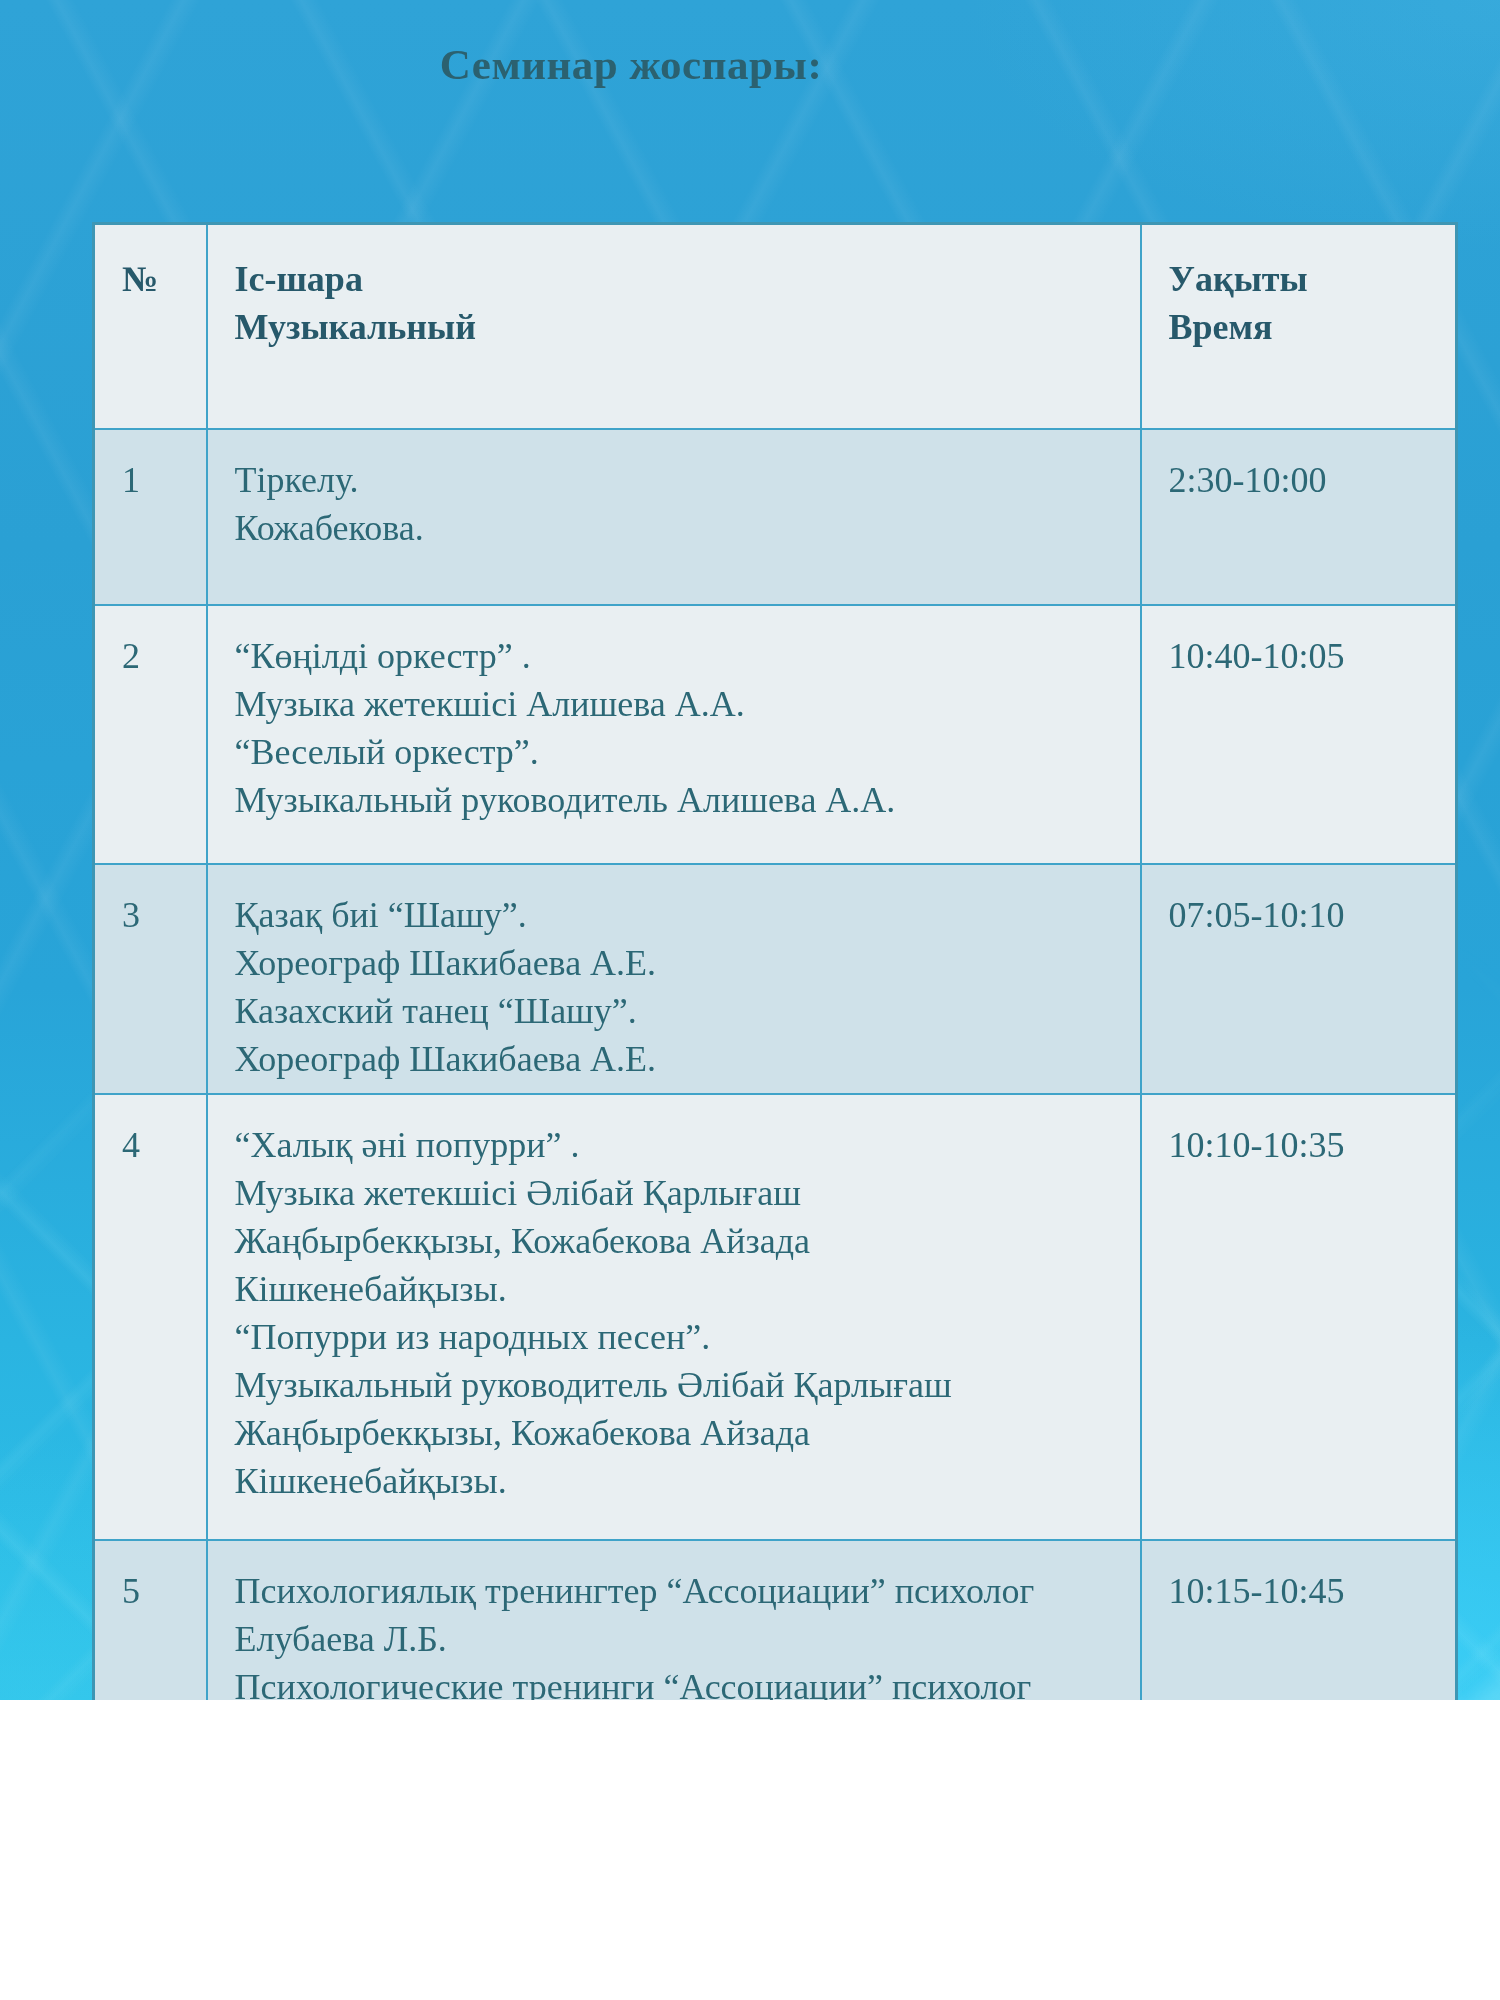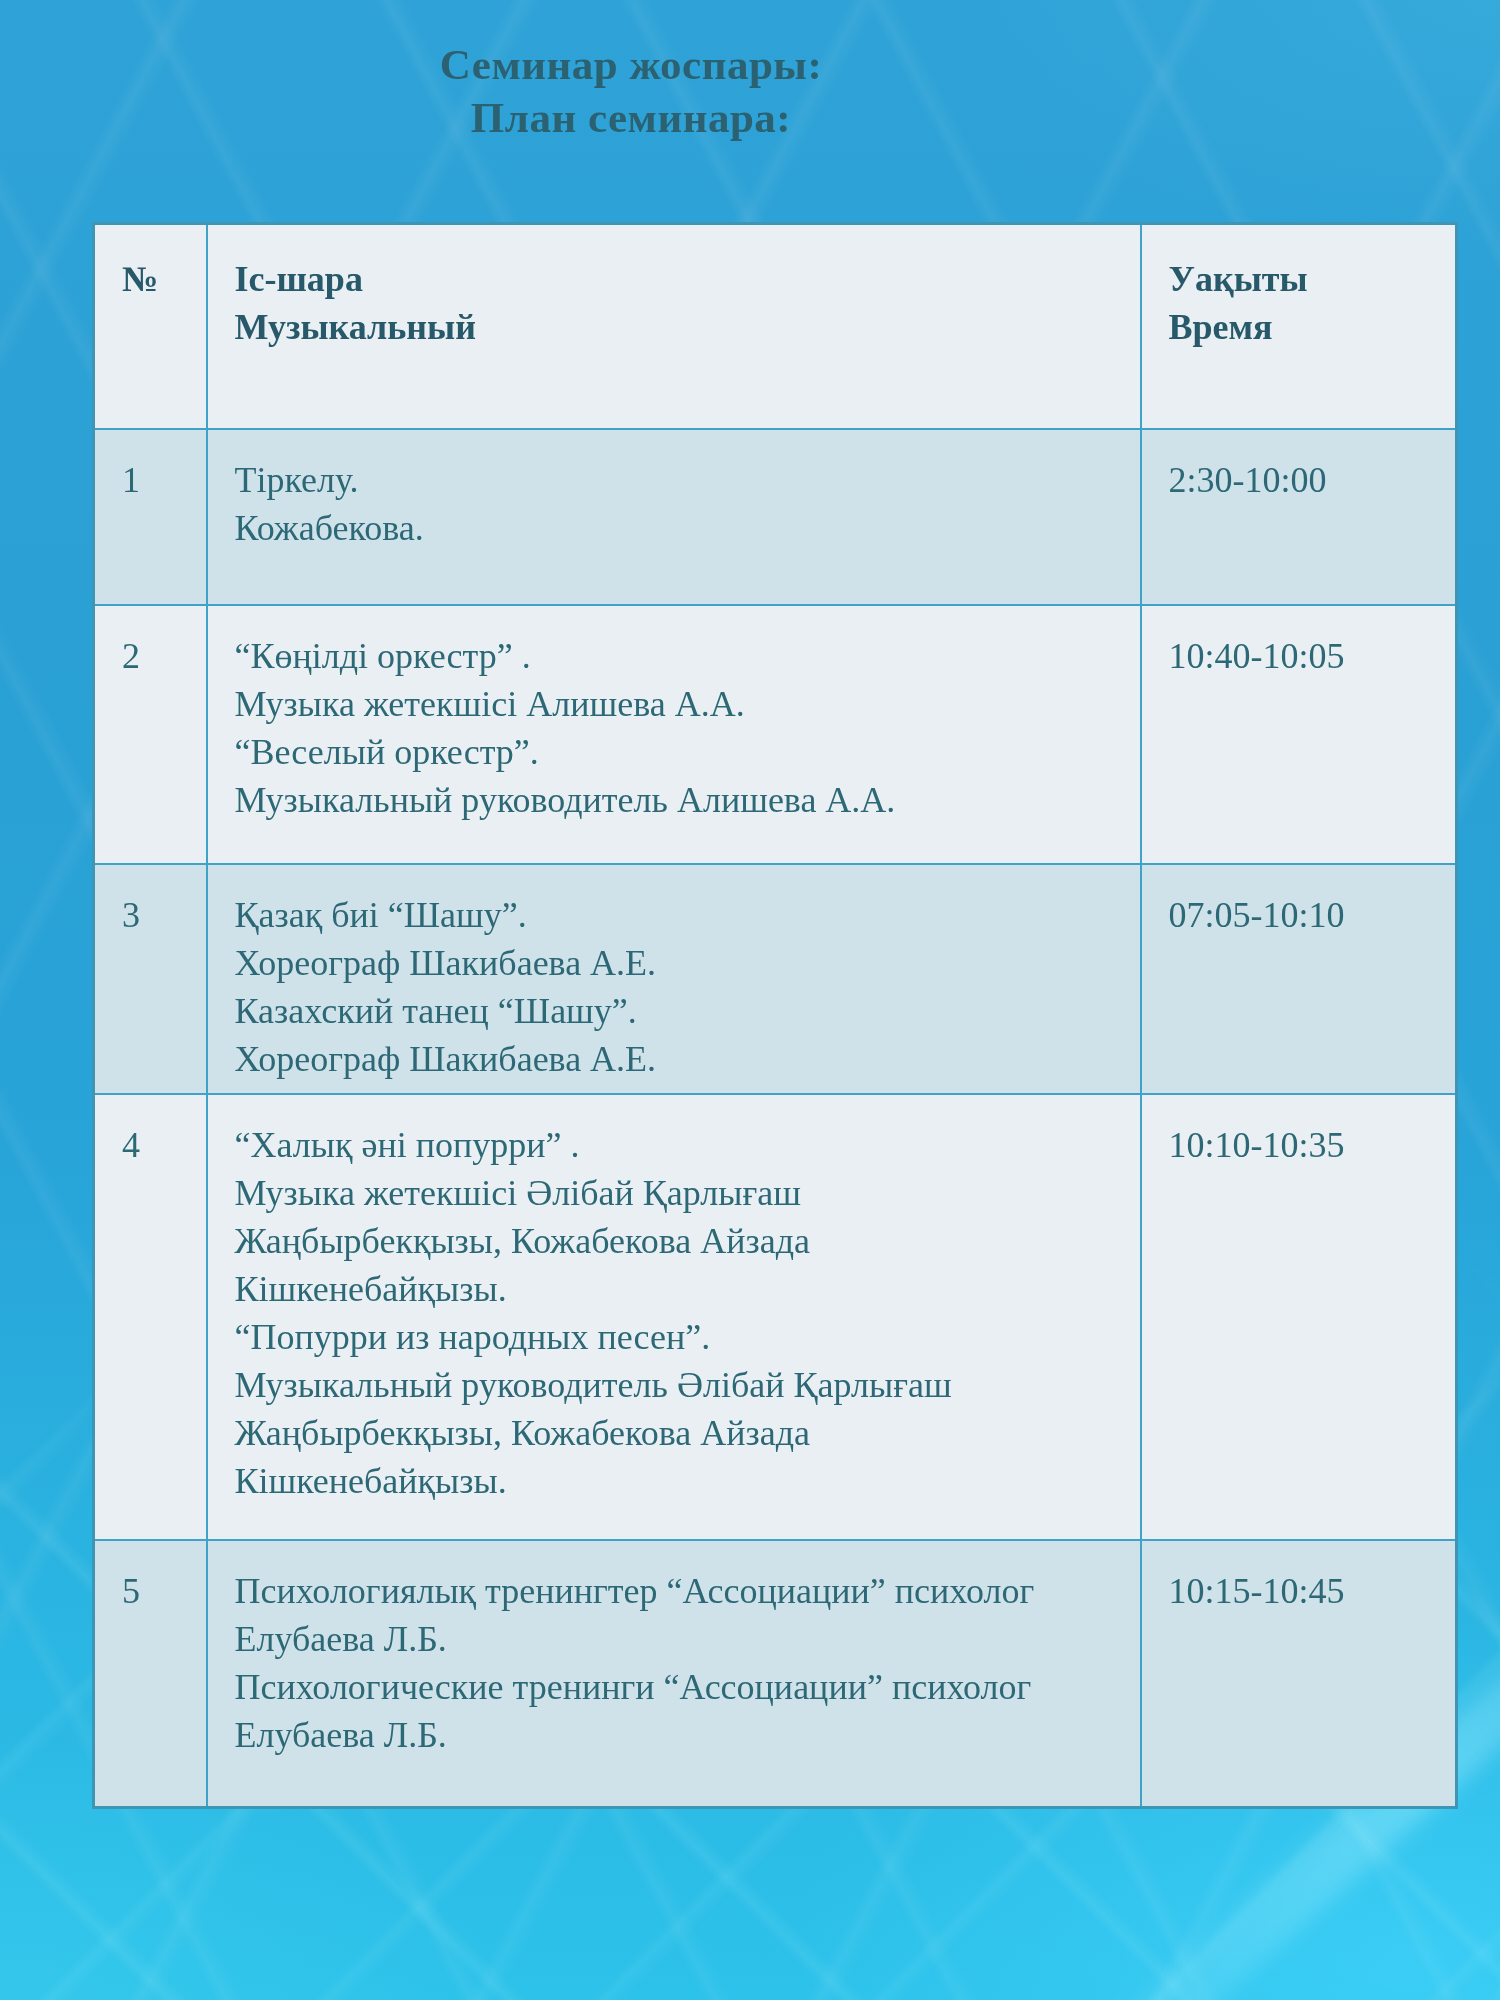--- a/index.html
+++ b/index.html
@@ -1,19 +1,19 @@
 <!DOCTYPE html>
 <html><head>
 <meta charset="utf-8">
 <style>
   html,body{margin:0;padding:0;}
   body{width:1500px;height:2000px;font-family:"Liberation Serif","DejaVu Serif",serif;}
 
   .slide{
-    position:relative;width:1500px;height:2000px;overflow:hidden;
+    position:relative;width:1500px;height:1700px;overflow:hidden;
     background:
       radial-gradient(1000px 560px at 94% 98%, rgba(70,215,255,0.55), rgba(70,215,255,0) 62%),
       radial-gradient(760px 430px at 2% 100%, rgba(64,208,238,0.40), rgba(64,208,238,0) 62%),
       radial-gradient(900px 420px at 100% 0%, rgba(90,200,240,0.18), rgba(90,200,240,0) 60%),
       linear-gradient(180deg,#2fa3d7 0%,#2aa0d4 32%,#28a4d8 58%,#2ab4e1 79%,#2dc2ea 100%);
   }
 
   .streaks{
     position:absolute;inset:0;pointer-events:none;
     background:
@@ -78,21 +78,20 @@
 </head>
 <body>
 
 <div class="slide">
   <div class="streaks"></div>
   <div class="streaks-bottom"></div>
   <div class="beam"></div>
 
   <div class="title">
     <div class="tline">Семинар жоспары:</div>
-    <div class="tline">План семинара:</div>
   </div>
 
   <table class="plan">
     <colgroup>
       <col class="c-num">
       <col class="c-event">
       <col class="c-time">
     </colgroup>
     <tbody>
         <tr class="bg-light h-head">

